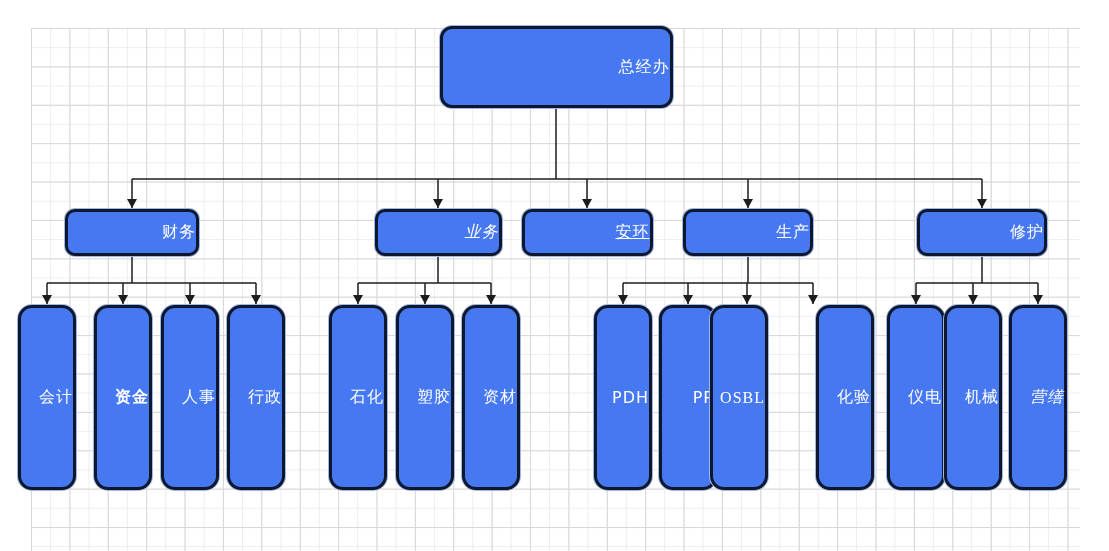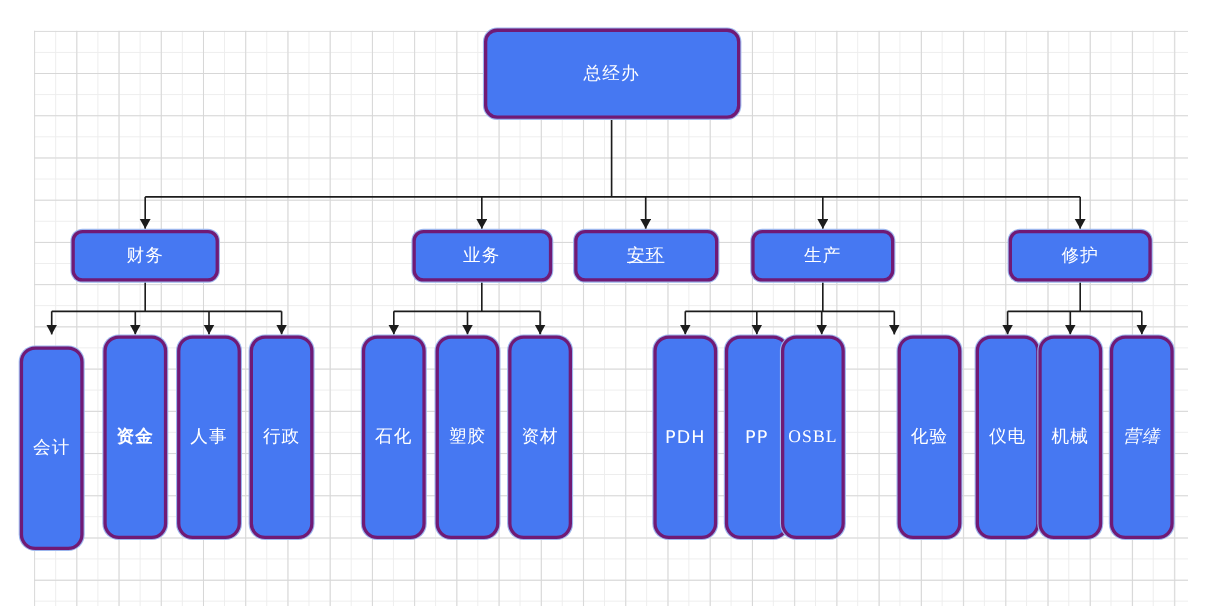--- a/index.html
+++ b/index.html
@@ -26,26 +26,26 @@
   }
 
   .connectors { position: absolute; left: 0; top: 0; }
   .connectors path { stroke: var(--connector); stroke-width: 1.5; fill: none; }
   #arrowhead path { fill: var(--connector); stroke: none; }
 
   .node {
     position: absolute;
     box-sizing: border-box;
     background: var(--node-fill);
-    border: 3px solid #701a75;
+    border: 3px solid #0f172a;
     box-shadow: 0 0 0 1px var(--node-border);
     color: var(--node-text);
     display: flex;
     align-items: center;
-    justify-content: center;
+    justify-content: flex-end;
     font-size: 16px;
     letter-spacing: 1px;
     cursor: default;
     user-select: none;
   }
   .node span { white-space: nowrap; }
 </style>
 </head>
 <body>
 
@@ -91,33 +91,33 @@
       </g>
   </svg>
 
   <div id="node-layer">
       <div class="node" style="left: 439.5px; top: 26px; width: 233px; height: 82px; border-radius: 12px;">
         <span>总经办</span>
       </div>
       <div class="node" style="left: 65px; top: 209px; width: 134px; height: 47px; border-radius: 10px;">
         <span>财务</span>
       </div>
-      <div class="node" style="left: 18px; top: 315px; width: 58px; height: 185px; border-radius: 14px;">
+      <div class="node" style="left: 18px; top: 305px; width: 58px; height: 185px; border-radius: 14px;">
         <span>会计</span>
       </div>
       <div class="node" style="left: 94px; top: 305px; width: 58px; height: 185px; border-radius: 14px; font-weight: bold;">
         <span>资金</span>
       </div>
       <div class="node" style="left: 161px; top: 305px; width: 58px; height: 185px; border-radius: 14px; font-family: Liberation Mono, monospace;">
         <span>人事</span>
       </div>
       <div class="node" style="left: 227px; top: 305px; width: 58px; height: 185px; border-radius: 14px;">
         <span>行政</span>
       </div>
-      <div class="node" style="left: 374.5px; top: 209px; width: 127px; height: 47px; border-radius: 10px;">
+      <div class="node" style="left: 374.5px; top: 209px; width: 127px; height: 47px; border-radius: 10px; font-style: italic;">
         <span>业务</span>
       </div>
       <div class="node" style="left: 329px; top: 305px; width: 58px; height: 185px; border-radius: 14px;">
         <span>石化</span>
       </div>
       <div class="node" style="left: 396px; top: 305px; width: 58px; height: 185px; border-radius: 14px;">
         <span>塑胶</span>
       </div>
       <div class="node" style="left: 462px; top: 305px; width: 58px; height: 185px; border-radius: 14px;">
         <span>资材</span>

